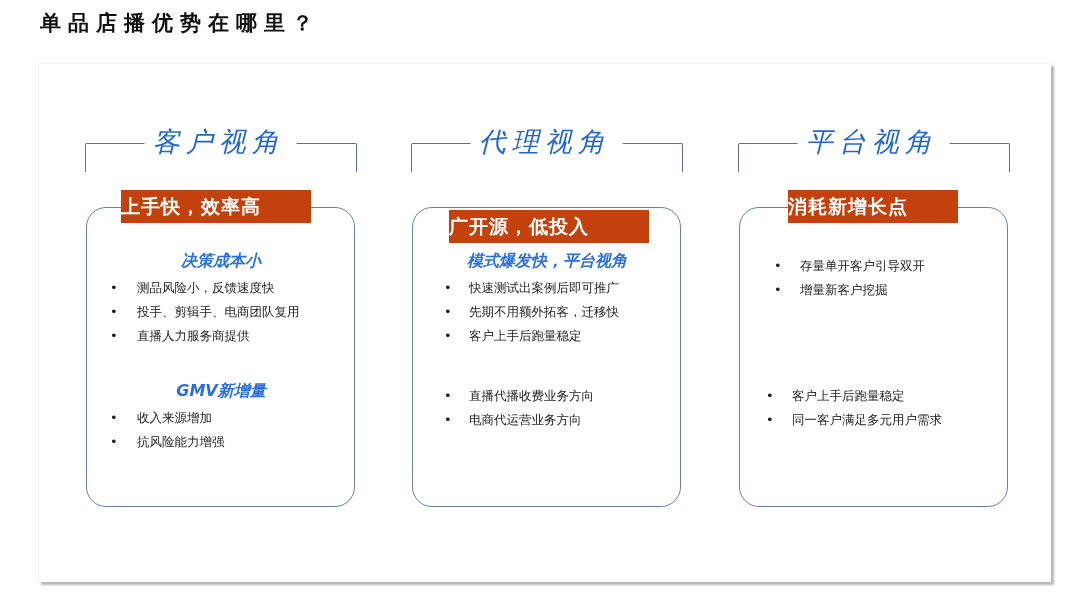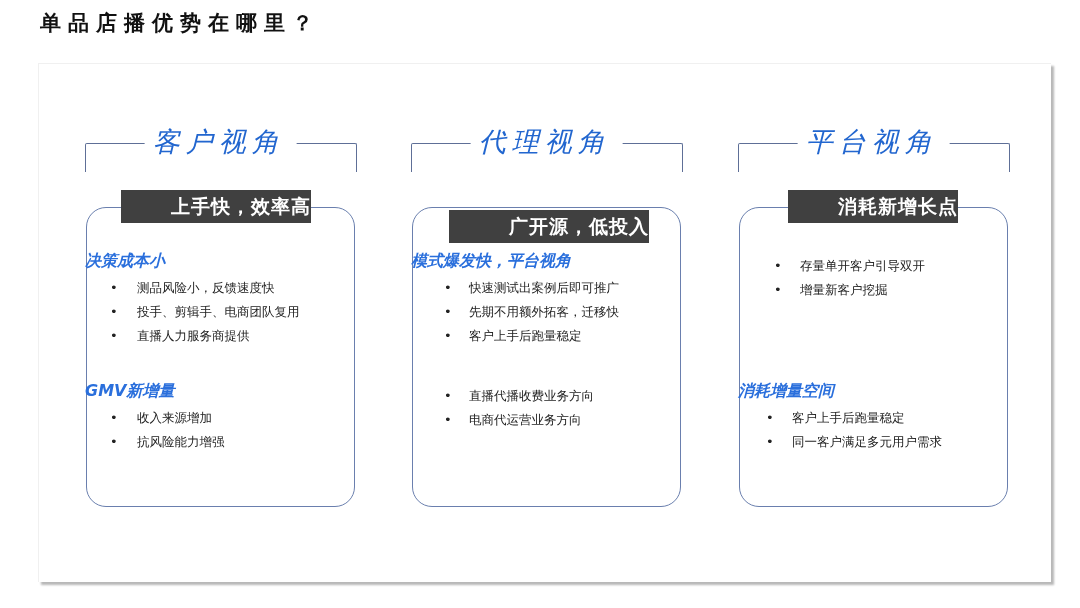--- a/index.html
+++ b/index.html
@@ -34,27 +34,27 @@
       background: #fff; padding: 0 10px;
       font-size: 27px; color: #2266cf; letter-spacing: 6px;
       font-weight: normal; white-space: nowrap;
     }
     .card {
       position: absolute; left: 1px; top: 143px; width: 267px; height: 298px;
       border: 1.5px solid #6a7fae; border-radius: 20px;
     }
     .card-label {
       position: absolute; top: 126px; height: 33px;
-      background: #404040; color: #fff;
+      background: #c2410c; color: #fff;
       font-size: 19px; font-weight: bold; line-height: 33px;
-      text-align: right; letter-spacing: 1px; white-space: nowrap;
+      text-align: left; letter-spacing: 1px; white-space: nowrap;
     }
     .section { position: absolute; left: 0; width: 272px; }
     .section-title {
-      text-align: left; font-size: 16px; font-weight: bold; color: #2a6fdc;
+      text-align: center; font-size: 16px; font-weight: bold; color: #2a6fdc;
       font-style: italic; height: 22px; line-height: 22px;
     }
     .bullet-list { list-style: none; margin: 4px 0 0 0; padding: 0; }
     .bullet-item {
       position: relative; font-size: 12.5px; color: #222;
       height: 24px; line-height: 24px; white-space: nowrap;
     }
     .bullet-dot {
       position: absolute; top: 0; font-size: 13px; color: #222;
     }
@@ -126,21 +126,20 @@
     <div class="card-label" style="left:50px; width:170px;">消耗新增长点</div>
 
     <div class="section" style="top:186px;">
       <ul class="bullet-list">
         <li class="bullet-item" style="padding-left:62px;"><span class="bullet-dot" style="left:36px;">•</span><span>存量单开客户引导双开</span></li>
         <li class="bullet-item" style="padding-left:62px;"><span class="bullet-dot" style="left:36px;">•</span><span>增量新客户挖掘</span></li>
       </ul>
     </div>
 
     <div class="section" style="top:316px;">
-      <div class="section-title">消耗增量空间</div>
       <ul class="bullet-list">
         <li class="bullet-item" style="padding-left:54px;"><span class="bullet-dot" style="left:28px;">•</span><span>客户上手后跑量稳定</span></li>
         <li class="bullet-item" style="padding-left:54px;"><span class="bullet-dot" style="left:28px;">•</span><span>同一客户满足多元用户需求</span></li>
       </ul>
     </div>
   </div>
 
 </div>
 
 </body></html>

